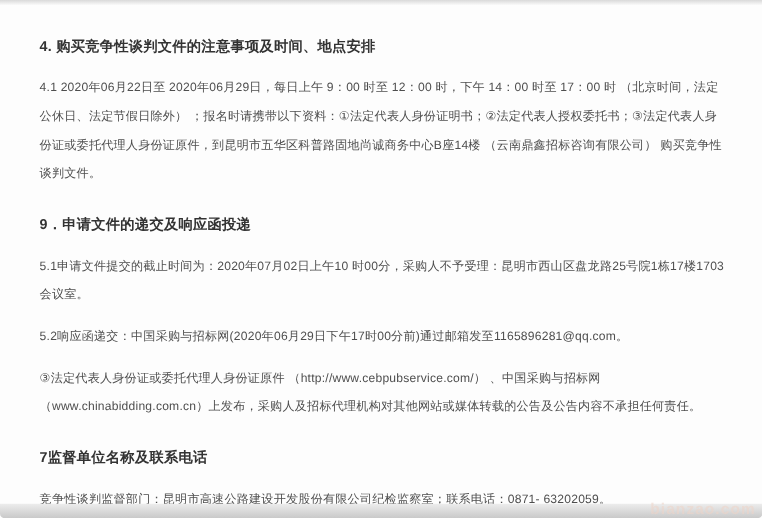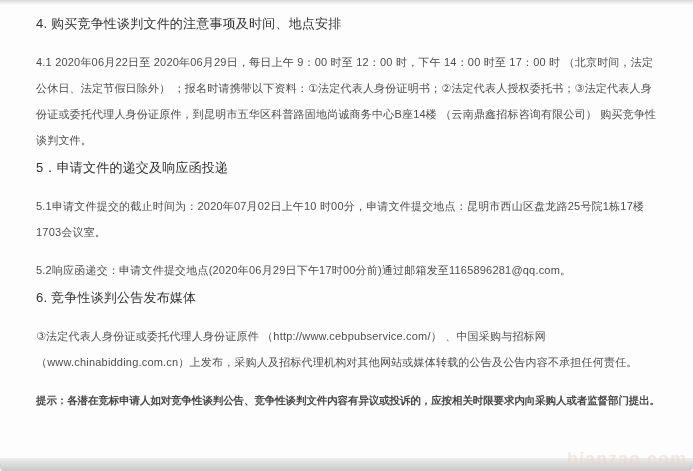--- a/index.html
+++ b/index.html
@@ -18,22 +18,22 @@
     position:relative;
     padding:9px 32px 0 36px;
     font-size:11px;
     line-height:26px;
     color:#4e4e4e;
     letter-spacing:0.2px;
   }
   .doc h2{
     font-size:13px;
     color:#333;
-    font-weight:400;
-    margin:2px 0 2px;
+    font-weight:700;
+    margin:20px 0 2px;
     line-height:26px;
   }
   .doc p{
     margin:12px 0 2px;
     overflow-wrap:anywhere;
   }
   .notice{
     font-weight:700;
     color:#474747;
     white-space:nowrap;
@@ -41,48 +41,51 @@
     letter-spacing:-0.1px;
   }
   .bottom-edge{
     position:absolute;bottom:0;left:0;right:0;height:13px;
     background:linear-gradient(#ececec,#c9c9c9);
     border-radius:0 0 4px 4px;
   }
   .watermark{
     position:absolute;
     right:6px;bottom:1px;
-    font-size:18px;
+    font-size:14px;
     font-weight:700;
     color:rgba(238,212,198,0.55);
     letter-spacing:1px;
   }
 </style>
 </head>
 <body>
 
 <div class="top-edge"></div>
 
 <div class="doc">
 
   <section>
     <h2>4. 购买竞争性谈判文件的注意事项及时间、地点安排</h2>
     <p>4.1  2020年06月22日至 2020年06月29日，每日上午 9：00 时至 12：00 时，下午 14：00 时至 17：00 时 （北京时间，法定公休日、法定节假日除外） ；报名时请携带以下资料：①法定代表人身份证明书；②法定代表人授权委托书；③法定代表人身份证或委托代理人身份证原件，到昆明市五华区科普路固地尚诚商务中心B座14楼 （云南鼎鑫招标咨询有限公司） 购买竞争性谈判文件。</p>
   </section>
 
   <section>
-    <h2>5．申请文件的递交及响应函投递</h2>
-    <p>5.1申请文件提交的截止时间为：2020年07月02日上午10 时00分，申请文件提交地点：昆明市西山区盘龙路25号院1栋17楼1703会议室。</p>
-    <p>5.2响应函递交：申请文件提交地点(2020年06月29日下午17时00分前)通过邮箱发至1165896281@qq.com。</p>
+    <h2>9．申请文件的递交及响应函投递</h2>
+    <p>5.1申请文件提交的截止时间为：2020年07月02日上午10 时00分，采购人不予受理：昆明市西山区盘龙路25号院1栋17楼1703会议室。</p>
+    <p>5.2响应函递交：中国采购与招标网(2020年06月29日下午17时00分前)通过邮箱发至1165896281@qq.com。</p>
   </section>
 
   <section>
-    <h2>6. 竞争性谈判公告发布媒体</h2>
     <p>③法定代表人身份证或委托代理人身份证原件 （http://www.cebpubservice.com/） 、中国采购与招标网 （www.chinabidding.com.cn）上发布，采购人及招标代理机构对其他网站或媒体转载的公告及公告内容不承担任何责任。</p>
   </section>
 
+  <section>
+    <h2>7监督单位名称及联系电话</h2>
+    <p>竞争性谈判监督部门：昆明市高速公路建设开发股份有限公司纪检监察室；联系电话：0871- 63202059。</p>
+  </section>
 
   <p class="notice">提示：各潜在竞标申请人如对竞争性谈判公告、竞争性谈判文件内容有异议或投诉的，应按相关时限要求内向采购人或者监督部门提出。</p>
 
 </div>
 
 <div class="bottom-edge"></div>
 <span class="watermark">bianzao.com</span>
 
 </body></html>

